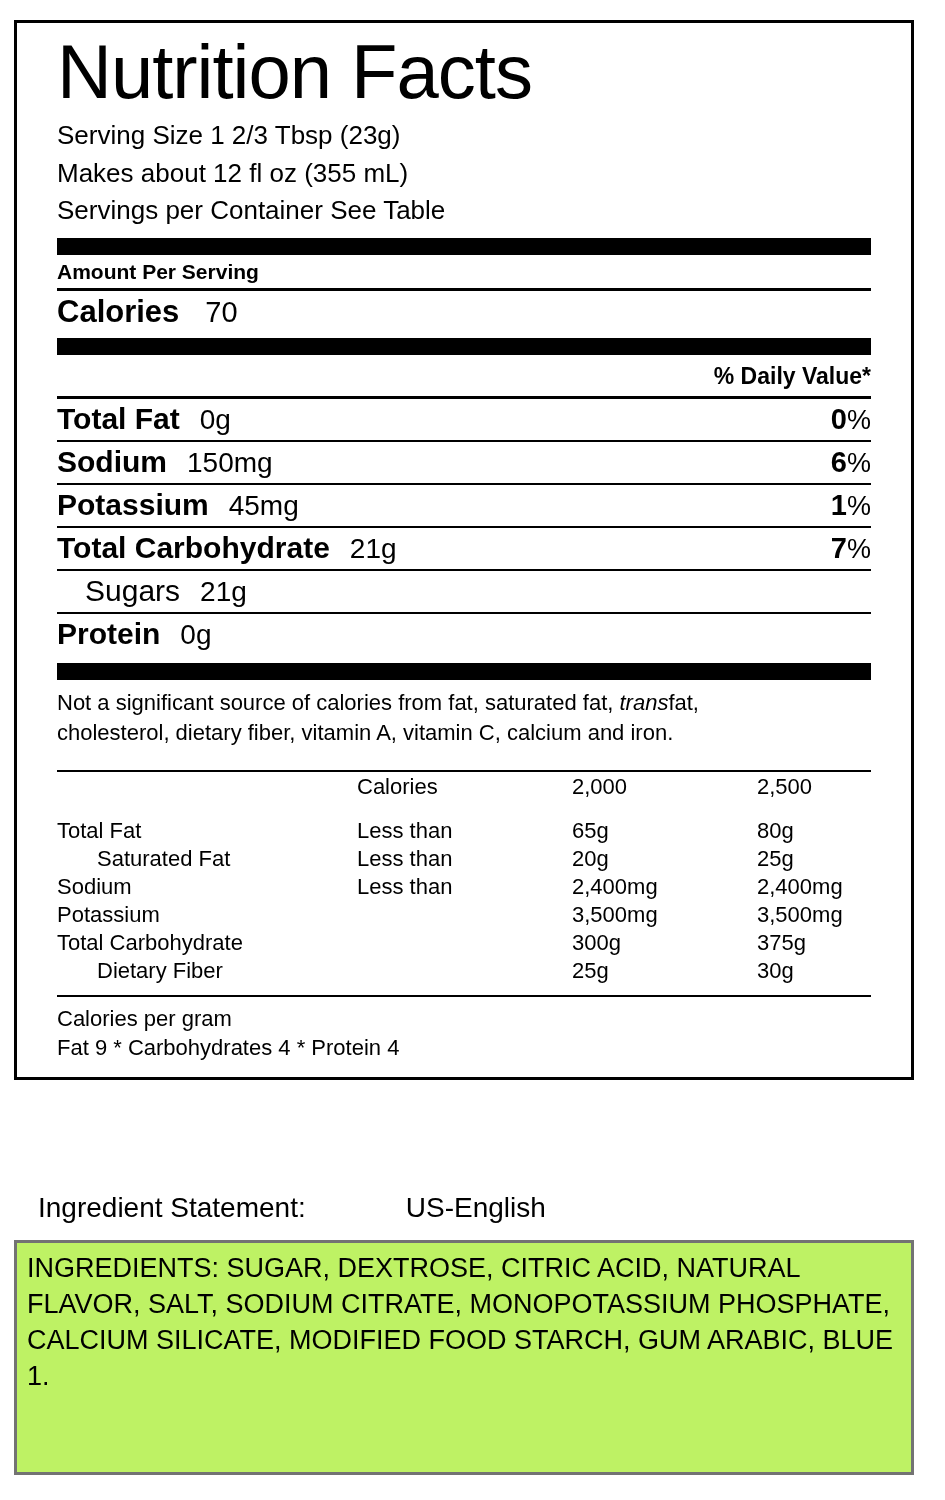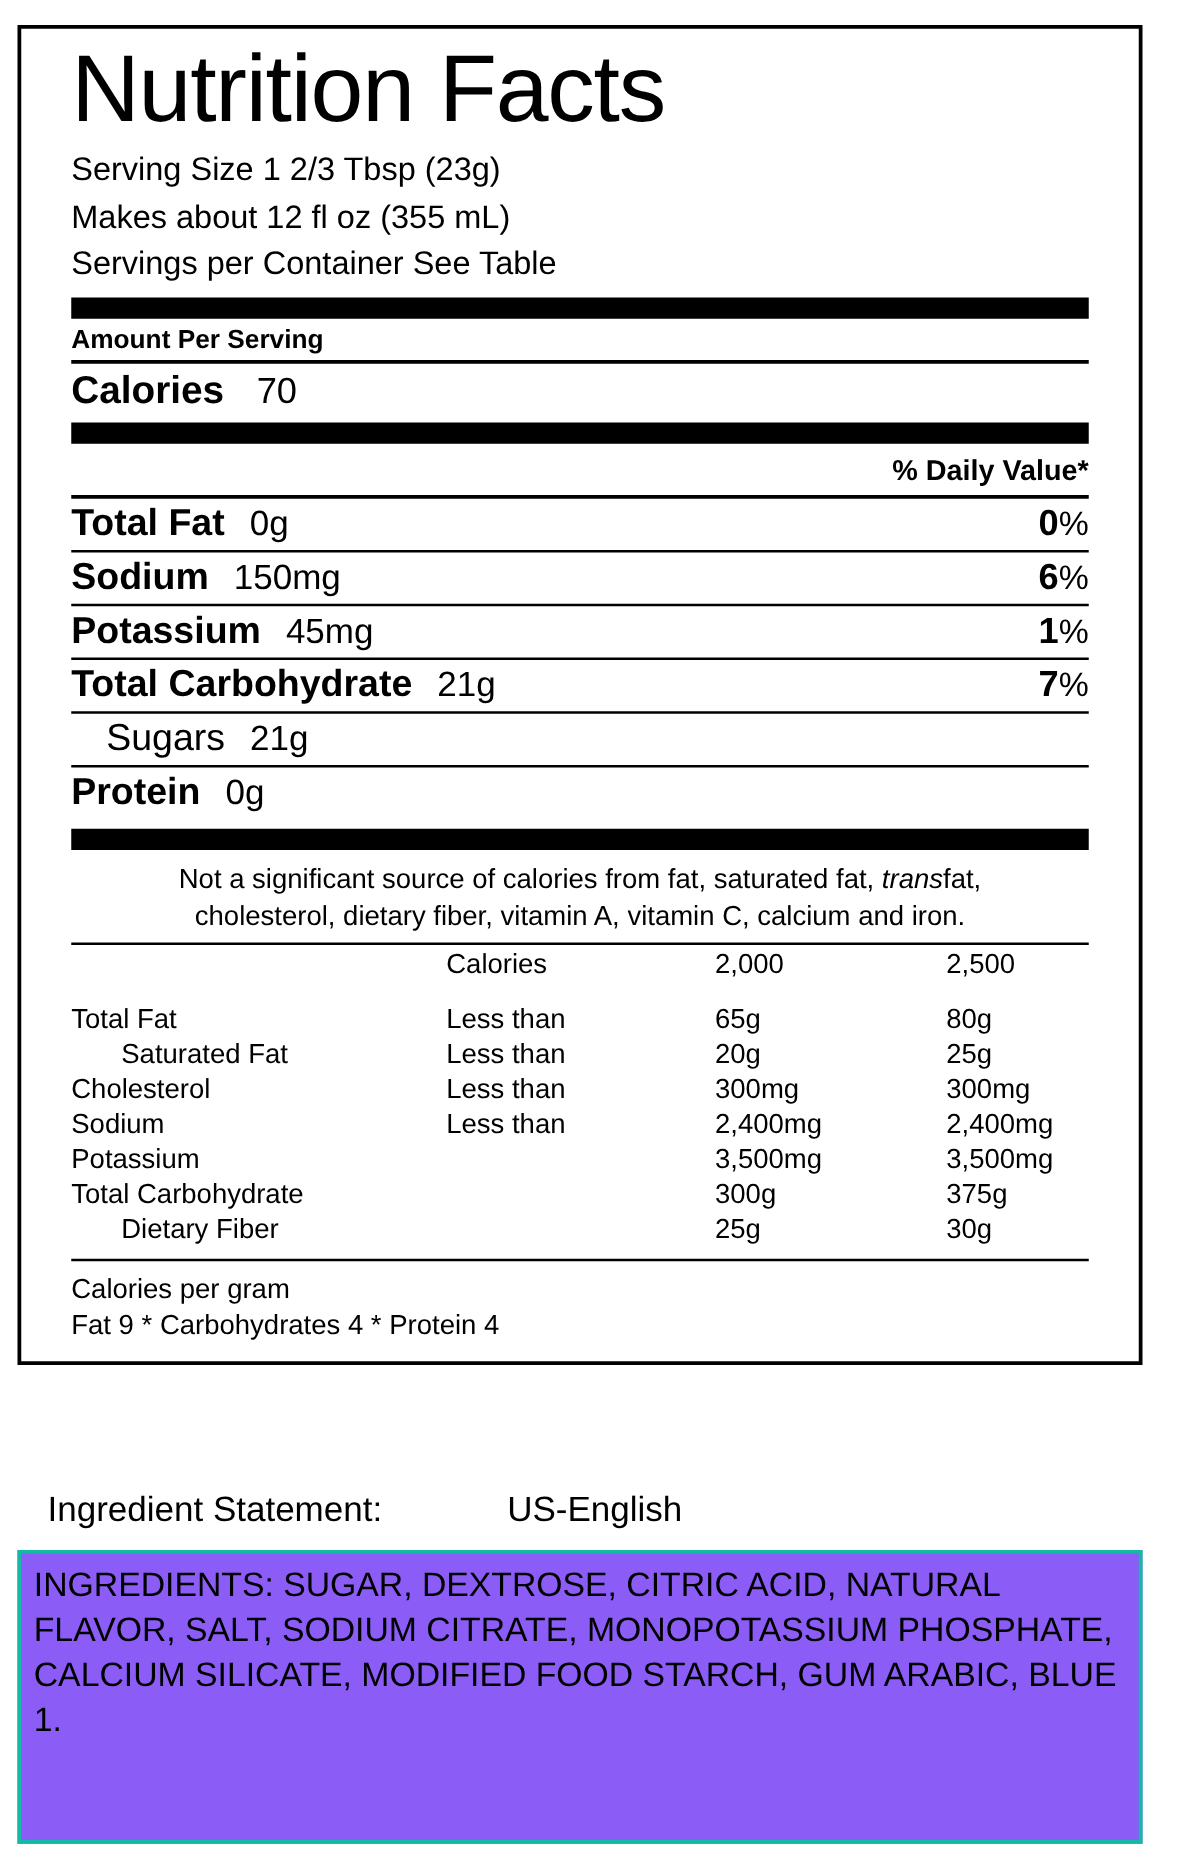--- a/index.html
+++ b/index.html
@@ -116,22 +116,21 @@
     margin-left: auto;
     font-size: 27px;
   }
   .nut-pct b {
     font-size: 29px;
   }
 
   .footnote-a {
     font-size: 22px;
     line-height: 1.36;
-    margin: 8px 18px 6px 18px;
-    text-align: center;
+    margin: 8px 18px 22px 18px;
   }
   .footnote-a i { font-style: italic; }
 
   .footnote-b {
     font-size: 22px;
     line-height: 1.36;
     margin: 6px 18px 10px 18px;
   }
 
   
@@ -180,23 +179,23 @@
     margin-left: 100px;
   }
 
   .ing-box {
     position: absolute;
     left: 14px;
     top: 1240px;
     width: 900px;
     height: 235px;
     box-sizing: border-box;
-    border: 3px solid #14b8a6;
+    border: 3px solid #737373;
     padding: 8px 10px;
-    background: #8b5cf6;
+    background: #bef264;
   }
   .ing-text {
     font-size: 27px;
     line-height: 1.33;
   }
 </style>
 </head>
 <body>
 
 <div class="page">
@@ -292,26 +291,20 @@
         <td>65g</td>
         <td>80g</td>
       </tr>
       <tr>
         <td class="indent">Saturated Fat</td>
         <td>Less than</td>
         <td>20g</td>
         <td>25g</td>
       </tr>
       <tr>
-        <td>Cholesterol</td>
-        <td>Less than</td>
-        <td>300mg</td>
-        <td>300mg</td>
-      </tr>
-      <tr>
         <td>Sodium</td>
         <td>Less than</td>
         <td>2,400mg</td>
         <td>2,400mg</td>
       </tr>
       <tr>
         <td>Potassium</td>
         <td></td>
         <td>3,500mg</td>
         <td>3,500mg</td>

